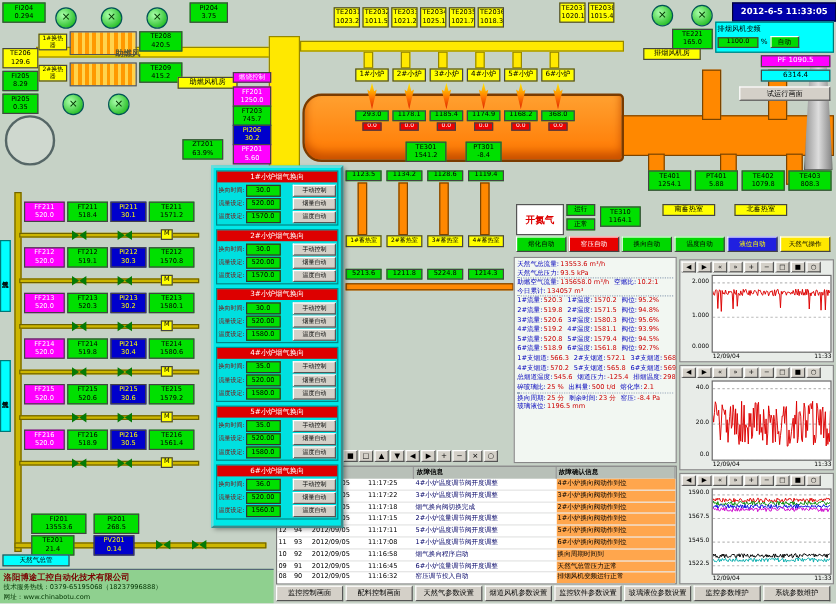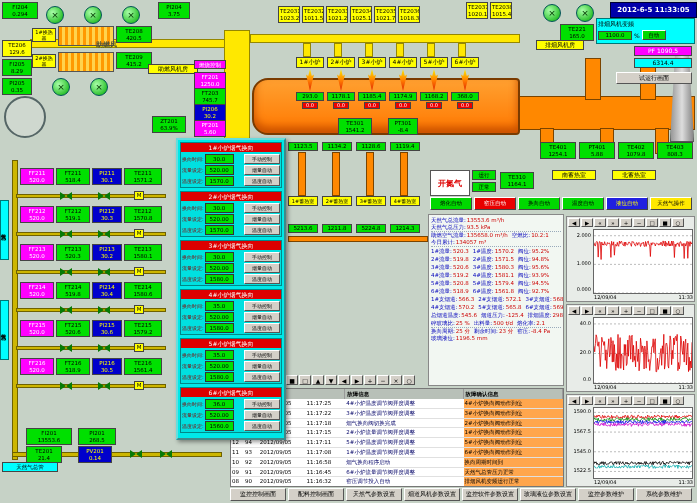--- a/index.html
+++ b/index.html
@@ -1034,14 +1034,19 @@
   <button class="btn3d">监控控制画面</button>
       <button class="btn3d">配料控制画面</button>
       <button class="btn3d">天然气参数设置</button>
       <button class="btn3d">烟道风机参数设置</button>
       <button class="btn3d">监控软件参数设置</button>
       <button class="btn3d">玻璃液位参数设置</button>
       <button class="btn3d">监控参数维护</button>
       <button class="btn3d">系统参数维护</button>
     </div>
 
+  <div class="company">
+    <div class="l1">洛阳博途工控自动化技术有限公司</div>
+    <div class="l2">技术服务热线：0379-65195068（18237996888）</div>
+    <div class="l3">网址：www.chinabotu.com</div>
+  </div>
 
 </div>
 
 </body></html>

